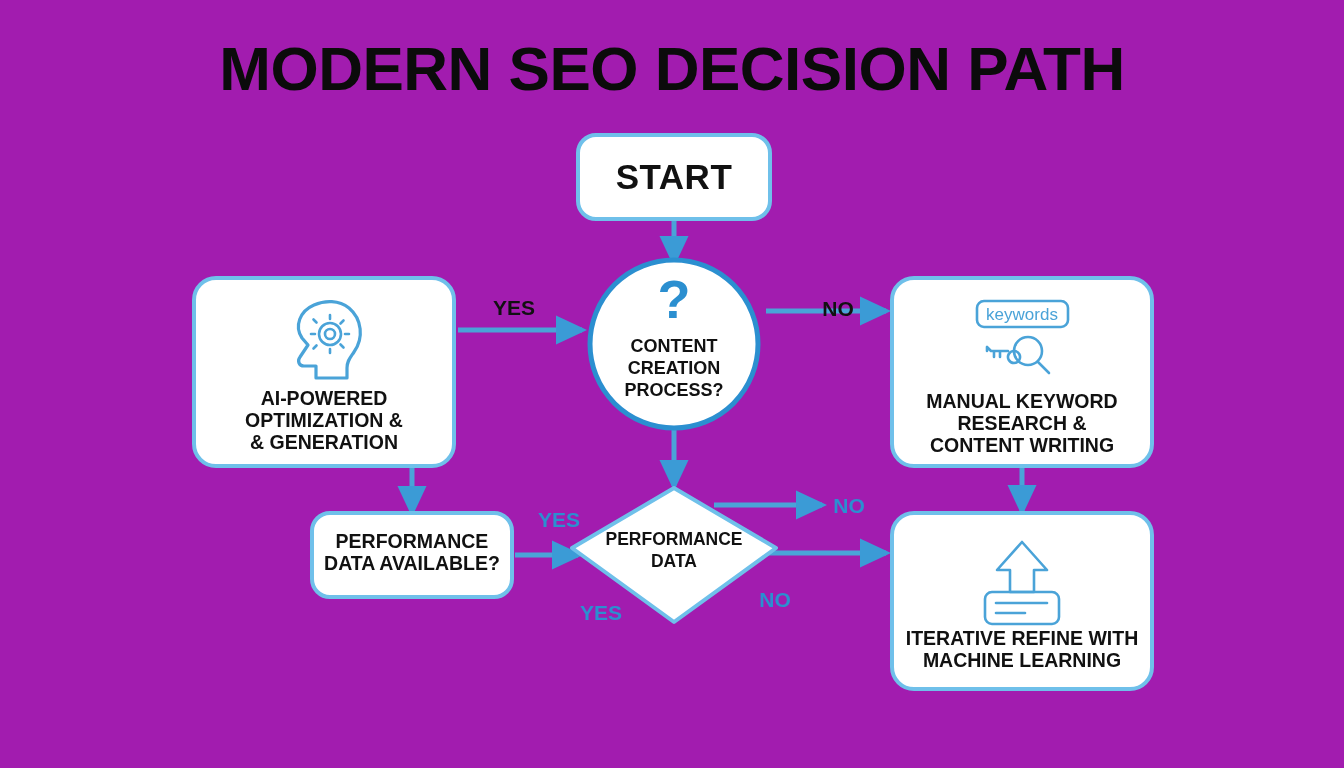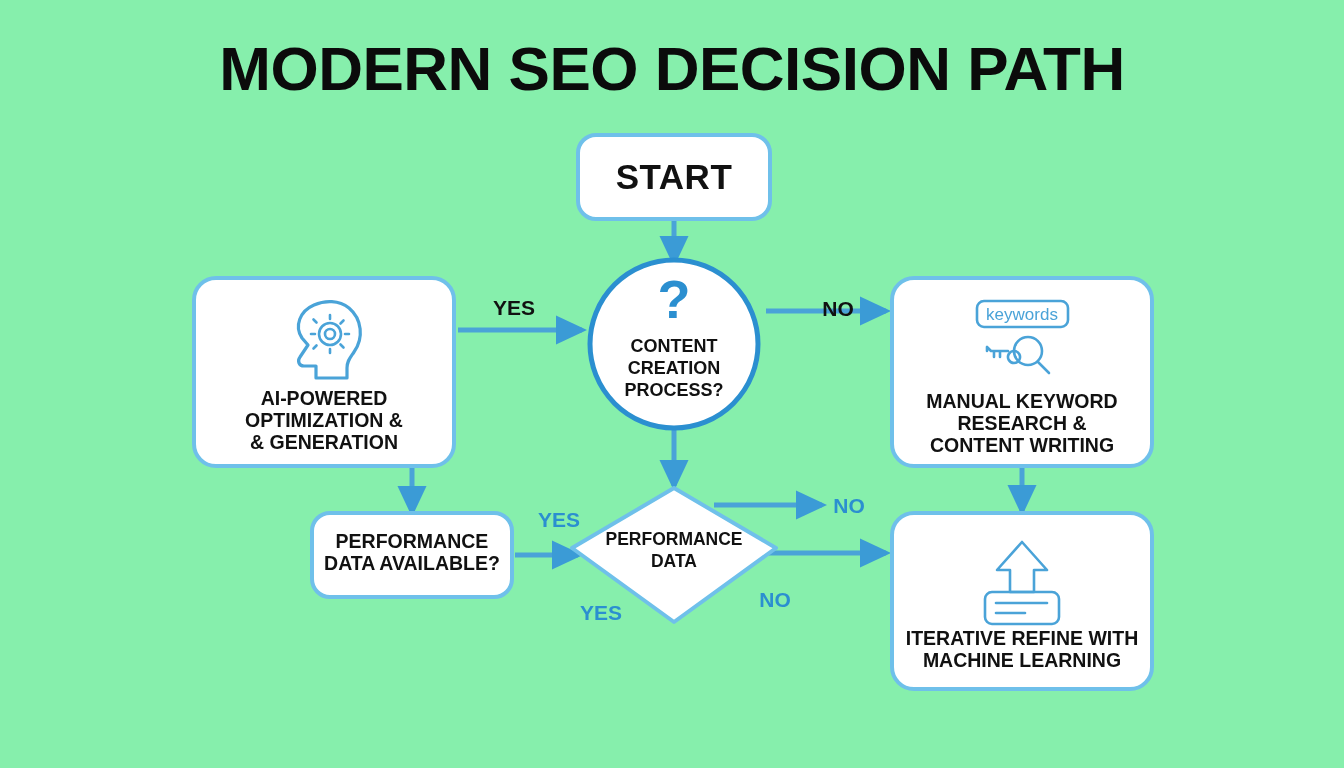--- a/index.html
+++ b/index.html
@@ -11,21 +11,21 @@
   body {
     width: 1344px;
     height: 768px;
     overflow: hidden;
     font-family: "Liberation Sans", sans-serif;
   }
   #canvas {
     position: relative;
     width: 1344px;
     height: 768px;
-    background: #86efac;
+    background: #a21caf;
   }
   #flow-svg {
     position: absolute;
     left: 0;
     top: 0;
     width: 1344px;
     height: 768px;
     display: block;
   }
   .title-text {

